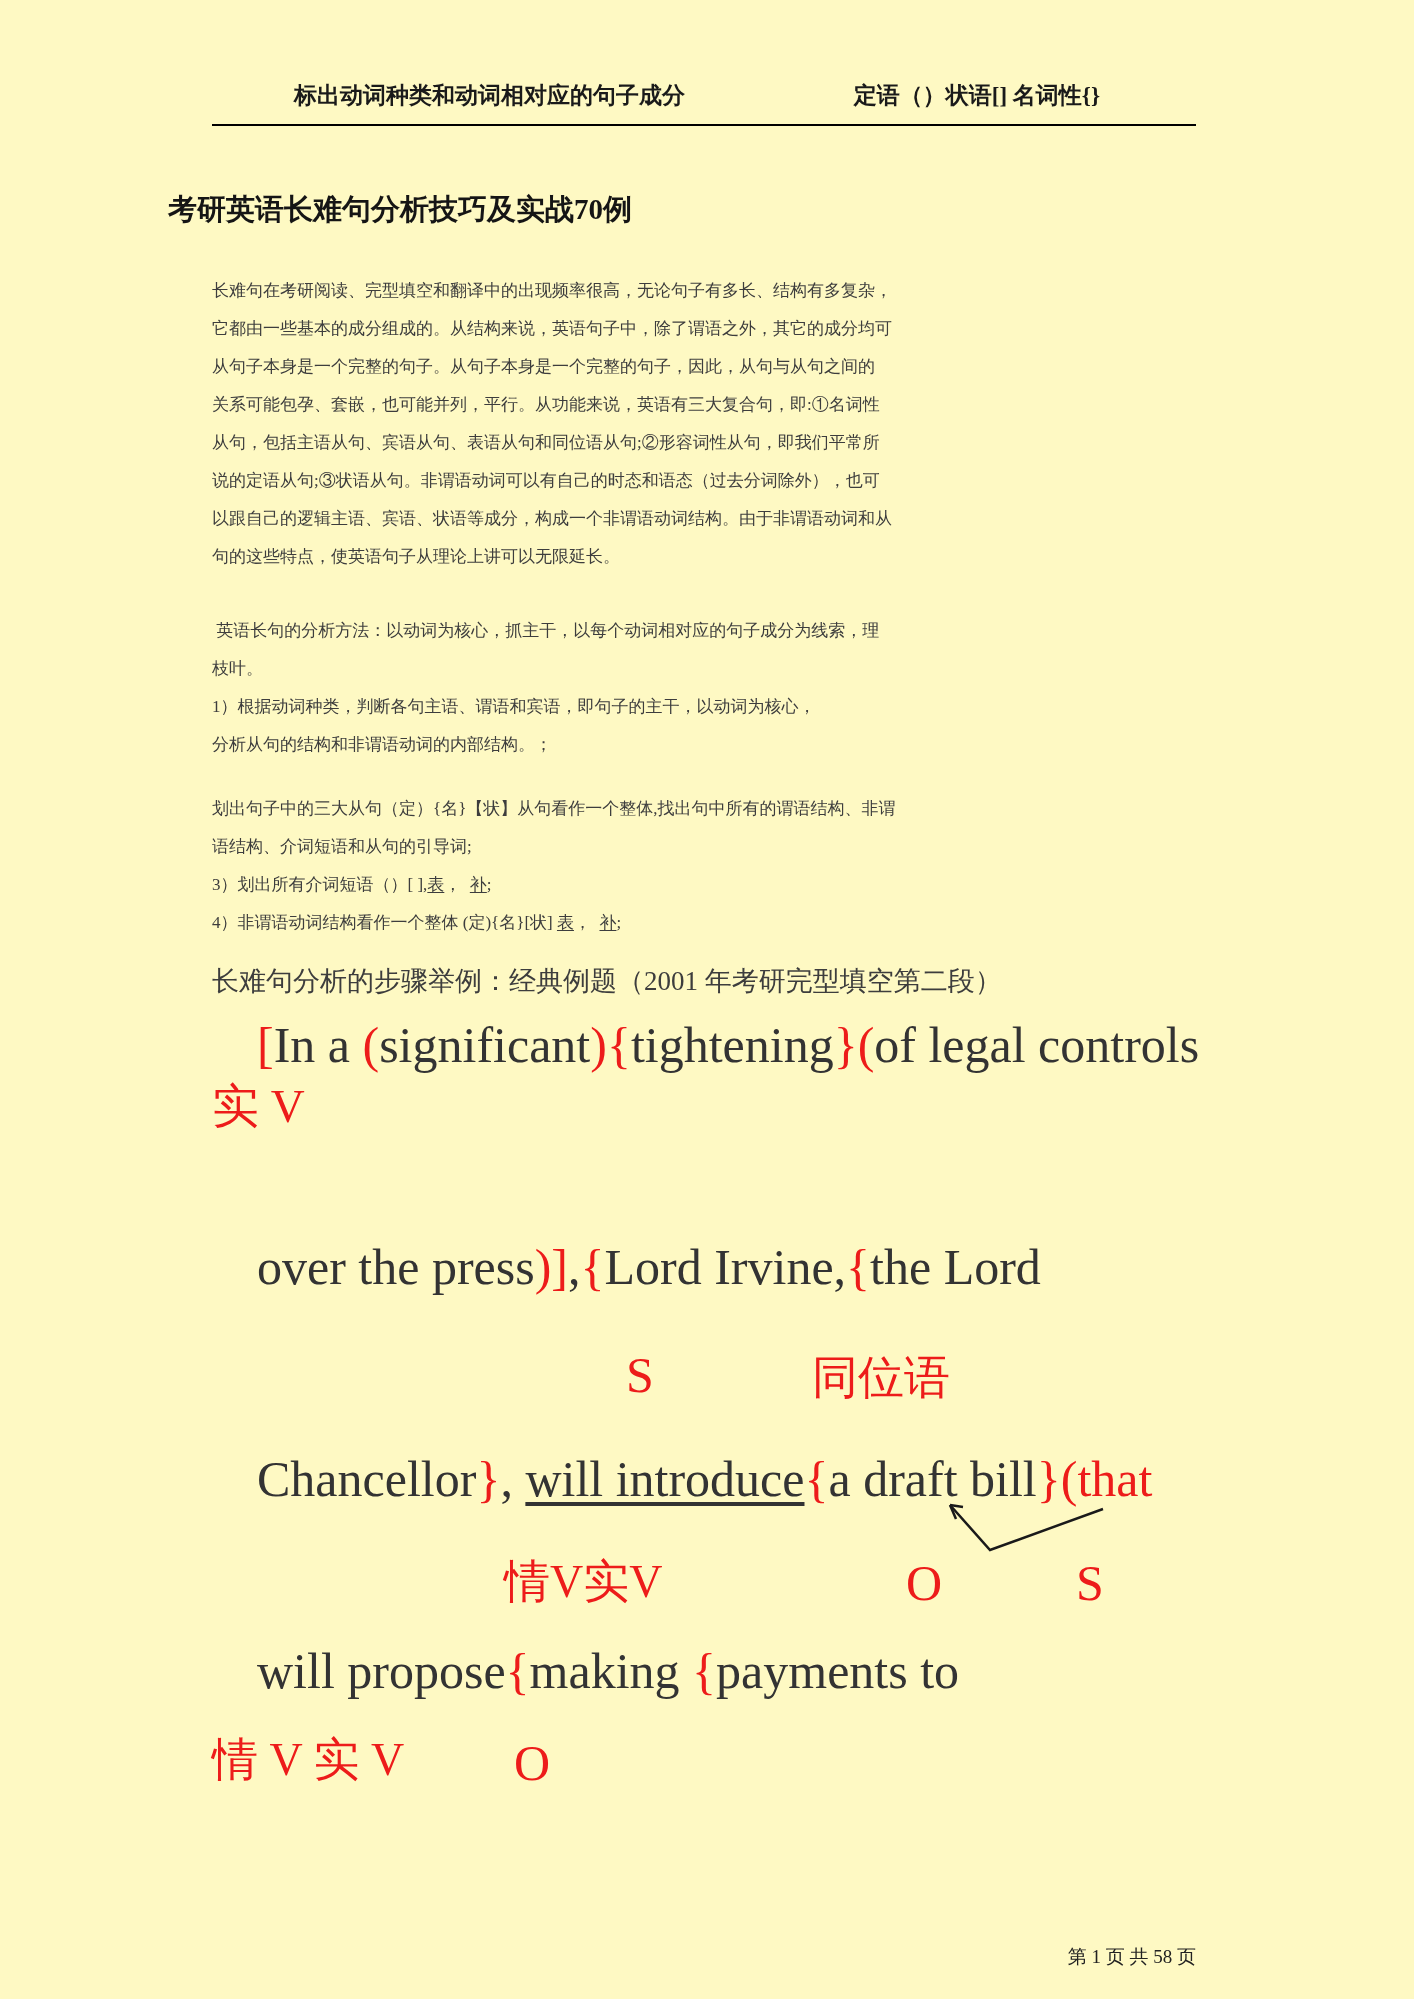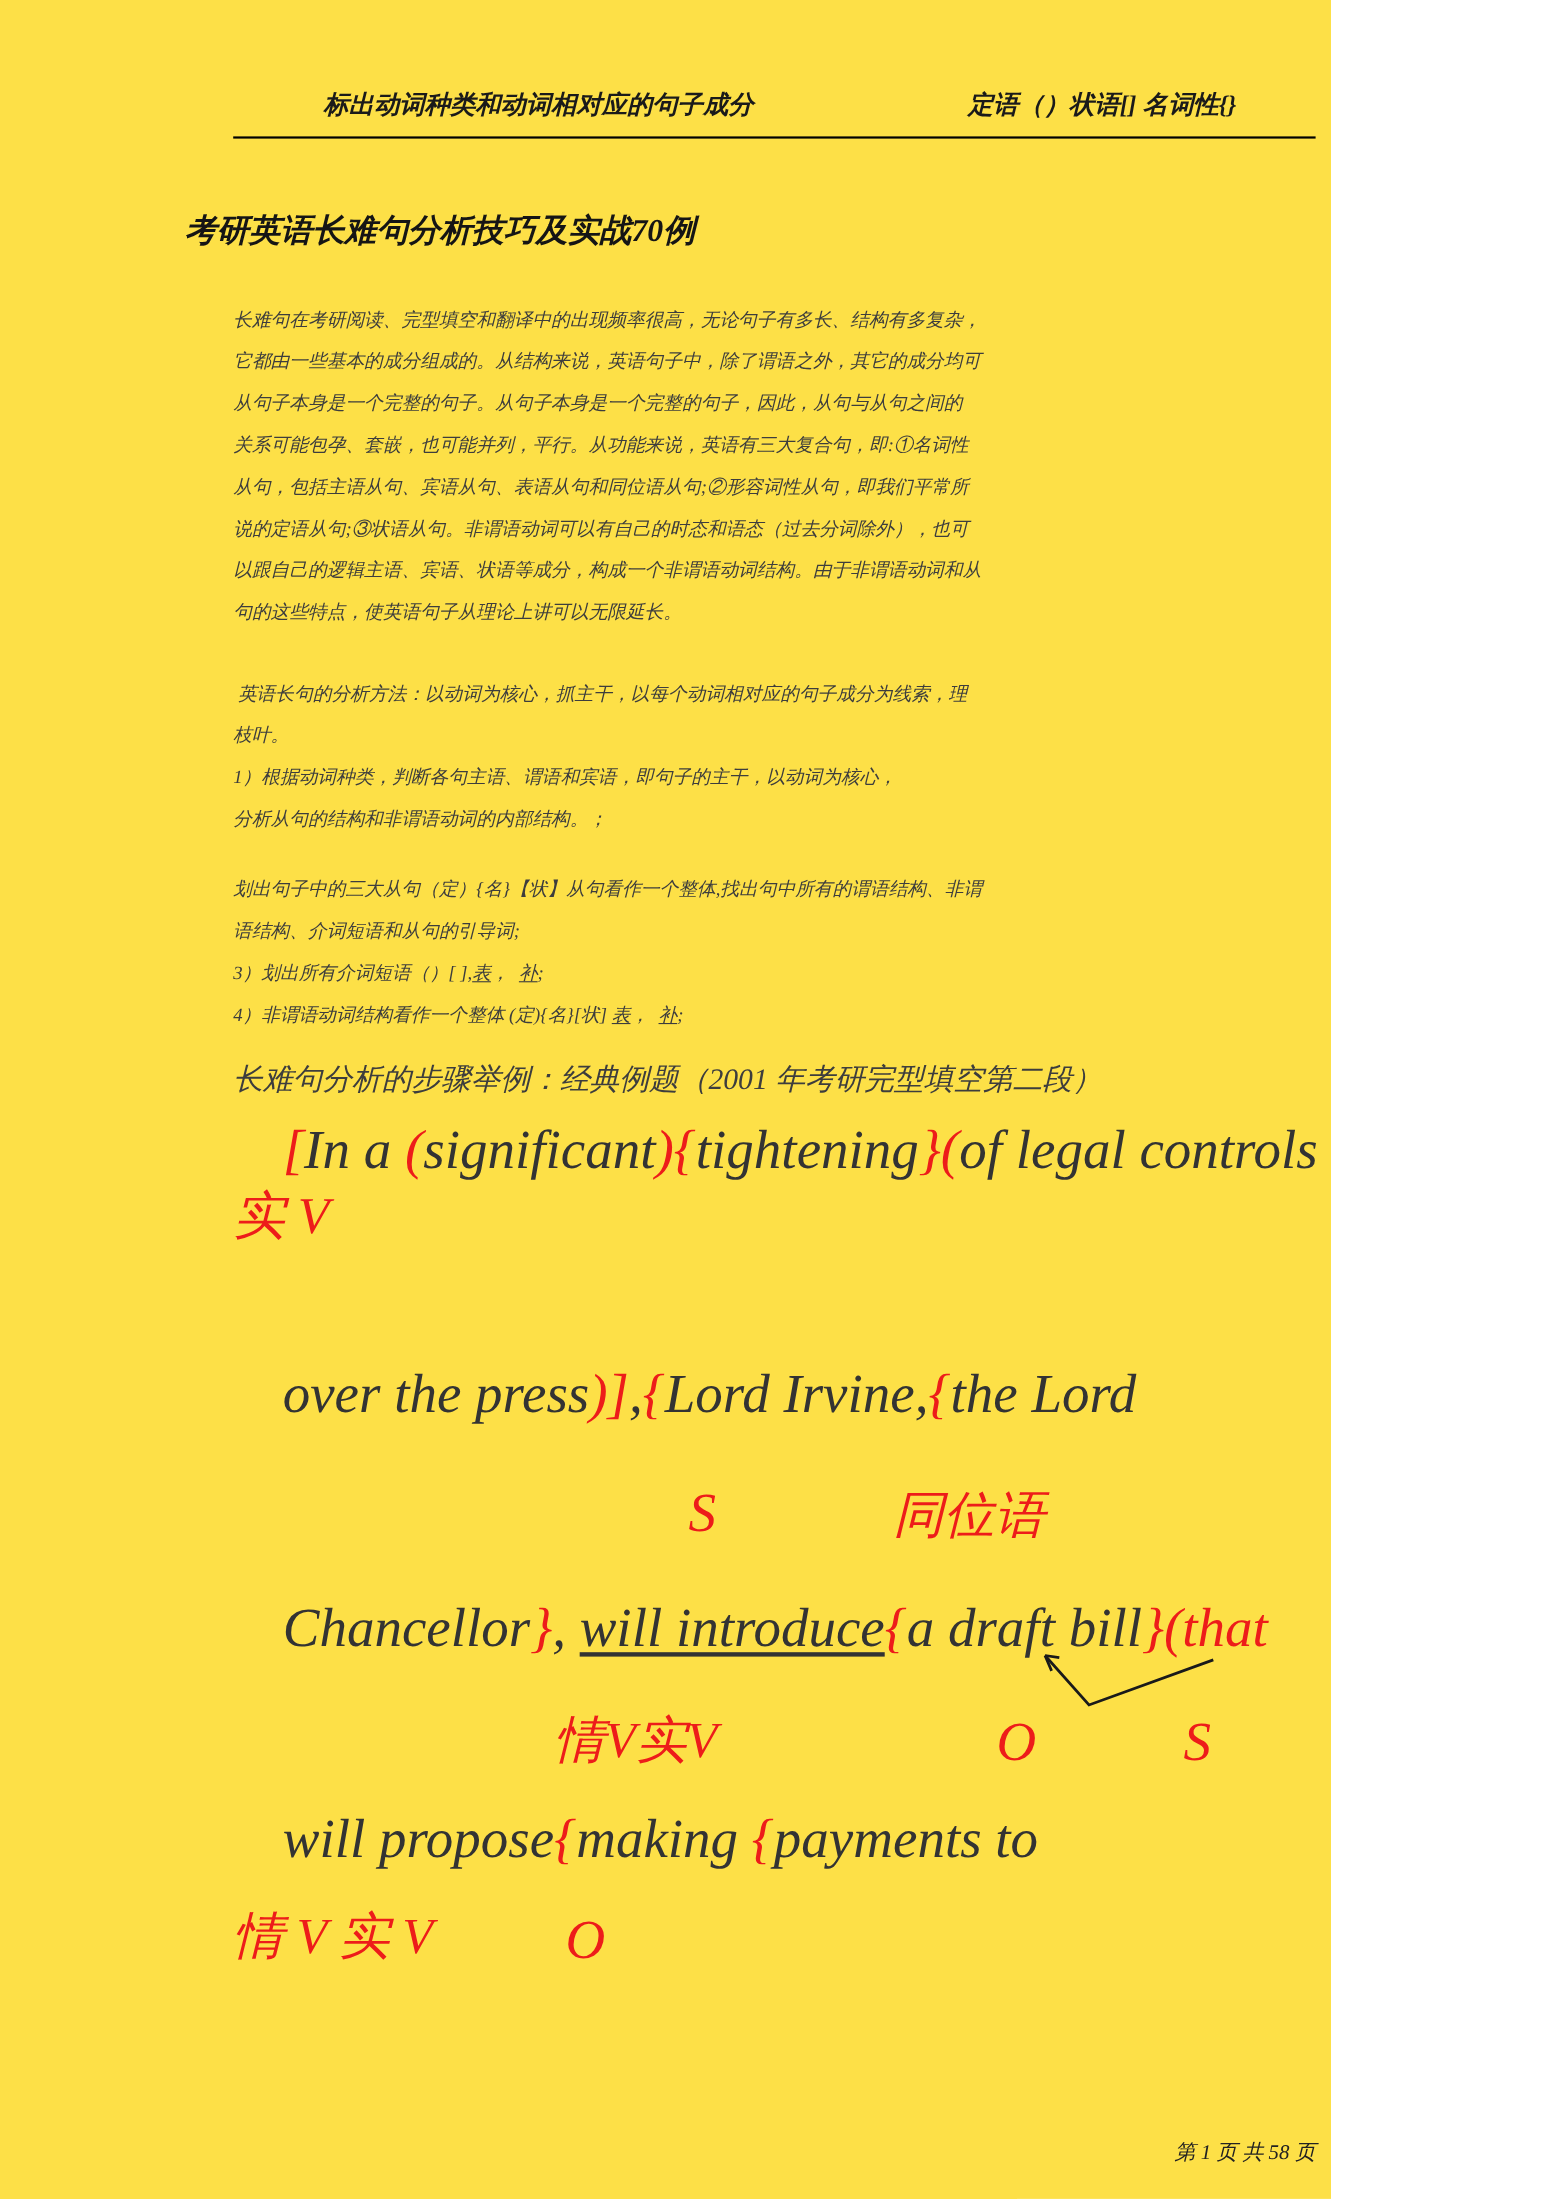--- a/index.html
+++ b/index.html
@@ -1,29 +1,28 @@
 <!DOCTYPE html>
 <html style="--red: #ed1c1a;"><head>
 <meta charset="utf-8">
 <style>
   * { margin:0; padding:0; box-sizing:border-box; }
   html,body { background:#ffffff; }
   .page {
-    position:relative; width:1210px; height:1999px; background:#fde047;
+    position:relative; width:1414px; height:1999px; background:#fef9c3;
     font-family:"Liberation Serif","DejaVu Serif",serif; color:#333;
     overflow:hidden;
-    font-style:italic;
   }
   .header {
     position:absolute; left:212px; top:80px; width:984px; height:46px;
     border-bottom:2px solid #000; display:flex; justify-content:space-between;
     font-weight:bold; font-size:23px; color:#1a1a1a;
   }
   .header .hleft { margin-left:82px; }
-  .header .hright { margin-right:72px; }
+  .header .hright { margin-right:96px; }
   .title {
     position:absolute; left:168px; top:190px; width:984px; 
     font-size:29px; font-weight:bold; color:#151515; white-space:pre;
   }
   .para { position:absolute; left:212px; width:1010px; font-size:17px; line-height:38px; color:#3d3d3d; }
   .line { white-space:pre; }
   .heading-line { position:absolute; left:212px; font-size:27px; line-height:38px; white-space:pre; color:#3d3d3d; }
   .big-line { position:absolute; left:212px; font-size:50px; line-height:58px; white-space:pre; color:#333;margin-left:45px; }
   .red { color:var(--red); }
   .u { text-decoration:underline; text-decoration-thickness:0.07em; text-underline-offset:0.12em; }

